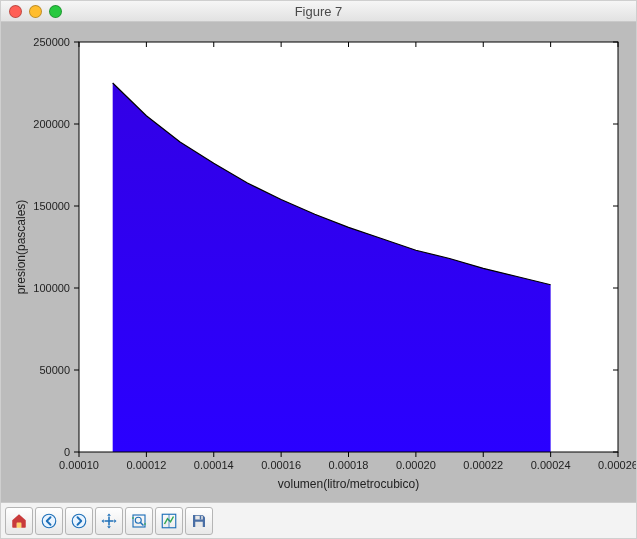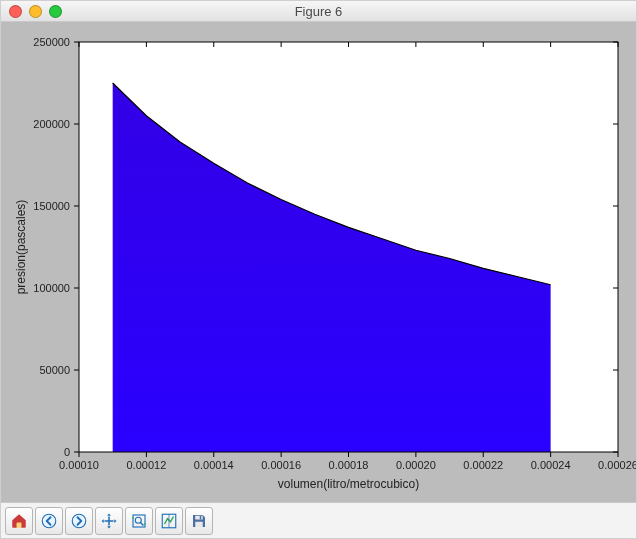--- a/index.html
+++ b/index.html
@@ -106,21 +106,21 @@
 <body>
 
 <div class="window">
 
   <div class="titlebar">
     <div class="traffic">
       <div class="dot close"></div>
       <div class="dot min"></div>
       <div class="dot max"></div>
     </div>
-    <div class="title">Figure 6</div>
+    <div class="title">Figure 7</div>
   </div>
 
   <div class="figure-area">
     <div class="plot-wrapper">
       <svg id="chart-svg" width="635" height="480" viewBox="0 0 635 480">
           <rect x="0" y="0" width="635" height="480" fill="#bcbcbc"></rect>
           <rect x="78" y="20" width="539" height="410" fill="#ffffff"></rect>
           <defs>
             <linearGradient id="areaGrad" x1="0" y1="0" x2="0" y2="1">
               <stop offset="0%" stop-color="#3300e6"></stop>

